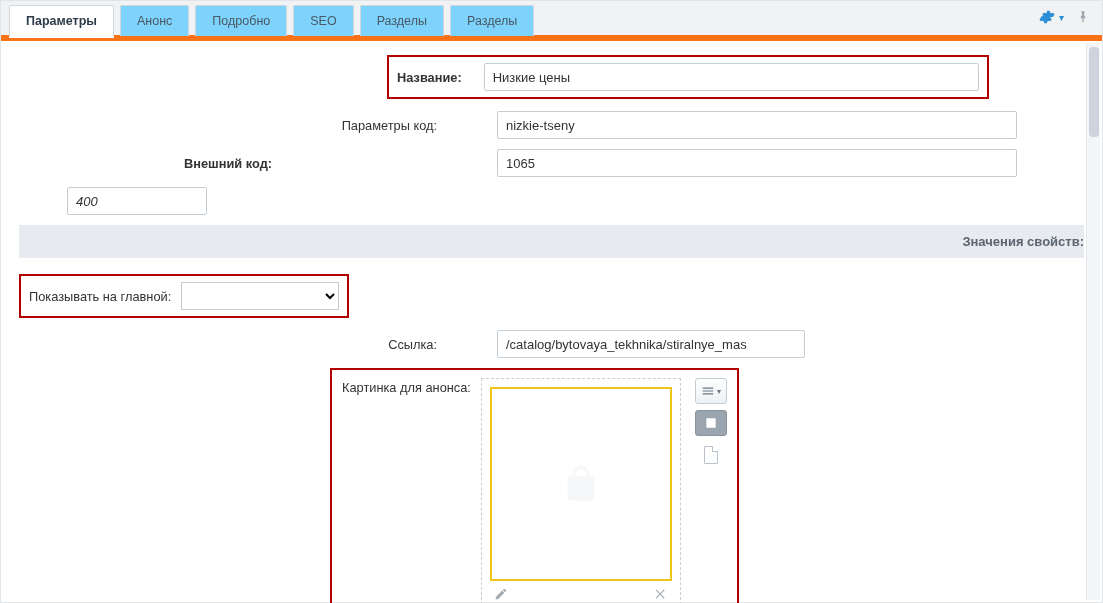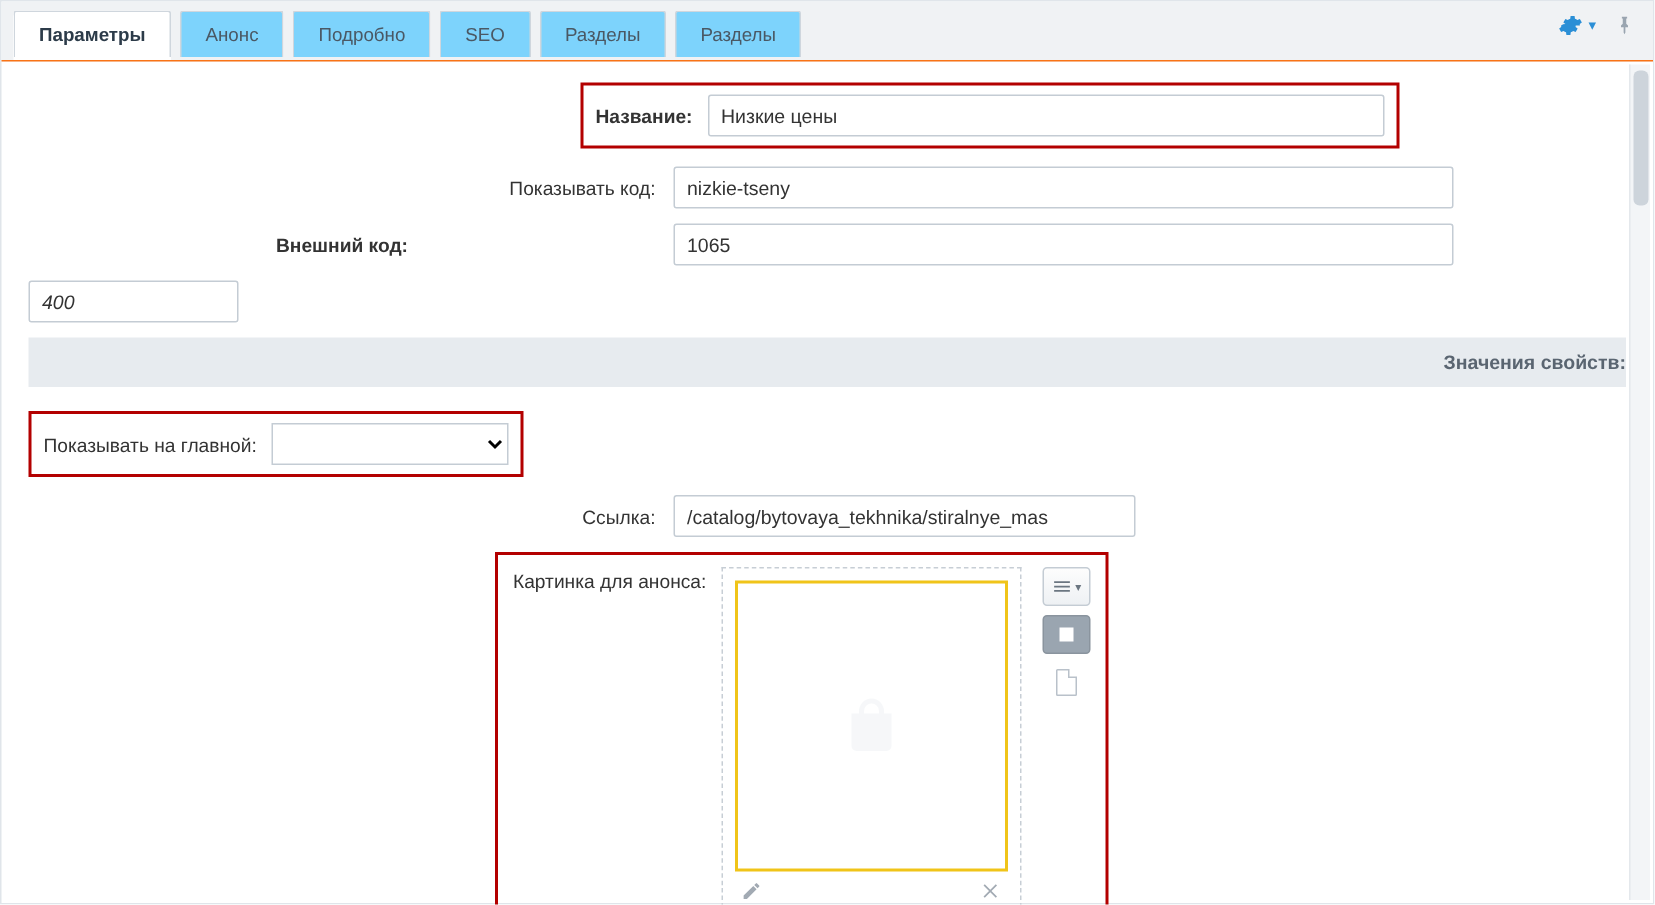--- a/index.html
+++ b/index.html
@@ -1,36 +1,36 @@
 <!DOCTYPE html>
 <html><head>
 <meta charset="utf-8">
 <style>
 * { box-sizing: border-box; margin: 0; padding: 0; }
 body { font-family: Arial, Helvetica, sans-serif; font-size: 13px; color: #333; background: #fff; }
 .page { width: 1103px; height: 603px; border: 1px solid #e0e5ea; position: relative; background: #fff; }
 
-.tabs-row { display: flex; align-items: center; background: #f0f2f4; border-bottom: 1px solid #f97316; padding: 4px 8px 0 8px; height: 40px; position: relative; }
+.tabs-row { display: flex; align-items: center; background: #f0f2f4; border-bottom: 6px solid #f97316; padding: 4px 8px 0 8px; height: 40px; position: relative; }
 .tab { background: #7dd3fc; border: 1px solid #cfd6dd; border-bottom: none; padding: 8px 16px; margin-right: 6px; cursor: pointer; font-size: 12.5px; color: #4a5864; border-radius: 2px 2px 0 0; }
 .tab.active { font-weight: 600; color: #2c3b49; background: #fff; box-shadow: 0 2px 0 #fff; position: relative; z-index: 2; }
 .header-actions { position: absolute; right: 12px; top: 8px; display: flex; gap: 12px; align-items: center; }
 .gear-icon { width: 16px; height: 16px; color: #2b8fd6; cursor: pointer; }
 .pin-icon { width: 14px; height: 14px; color: #9aa5b0; cursor: pointer; }
 
 .form-area { padding: 14px 18px 0 18px; }
 .row { display: flex; align-items: center; margin-bottom: 10px; }
 .lbl { width: 430px; text-align: right; padding-right: 12px; font-size: 12.8px; color: #333; }
 .lbl.bold { font-weight: 700; text-align: center; }
-.ctrl { flex: 1; }
+.ctrl { flex: 1; margin-left: 48px; }
 input[type=text] { border: 1px solid #c4ccd4; height: 28px; padding: 0 8px; font-size: 13px; color: #333; width: 520px; border-radius: 2px; }
 input.small { width: 140px; font-style: italic; }
 select { border: 1px solid #c4ccd4; height: 28px; padding: 12px 6px; font-size: 13px; width: 158px; background: #fff; }
 
 .hl-red { border: 2px solid #b30000; padding: 6px 8px; display: inline-flex; align-items: center; }
-.hl-red.wide { width: 546px; }
+.hl-red.wide { width: 602px; gap: 12px; }
 .hl-red .lbl-in { font-weight: 700; font-size: 12.8px; margin-right: 10px; white-space: nowrap; }
 
 .section-header { background: #e7ebef; color: #5a6571; font-weight: 700; text-align: right; padding: 9px 0; margin: 10px 0 16px 0; font-size: 13px; }
 
 .name-wrapper { margin-left: 368px; margin-bottom: 12px; }
 .showhome-wrapper { margin-bottom: 12px; }
 .pic-wrapper { margin-left: 311px; margin-top: 4px; }
 
 .pic-box { border: 2px solid #b30000; padding: 8px 10px; display: inline-flex; align-items: flex-start; gap: 10px; }
 .pic-label { font-size: 12.8px; color: #333; padding-top: 2px; white-space: nowrap; }
@@ -78,21 +78,21 @@
   <div class="form-area">
 
     <div class="name-wrapper">
       <div class="hl-red wide">
         <span class="lbl-in">Название:</span>
         <input type="text" style="width: 520px;" value="Низкие цены">
       </div>
     </div>
 
     <div class="row">
-      <div class="lbl">Показывать код:</div>
+      <div class="lbl">Параметры код:</div>
       <div class="ctrl"><input type="text" value="nizkie-tseny" style=""></div>
     </div>
 
     <div class="row">
       <div class="lbl bold">Внешний код:</div>
       <div class="ctrl"><input type="text" value="1065" style=""></div>
     </div>
 
     <div class="row">
       <div class="ctrl"><input type="text" class="small" value="400" style=""></div>

